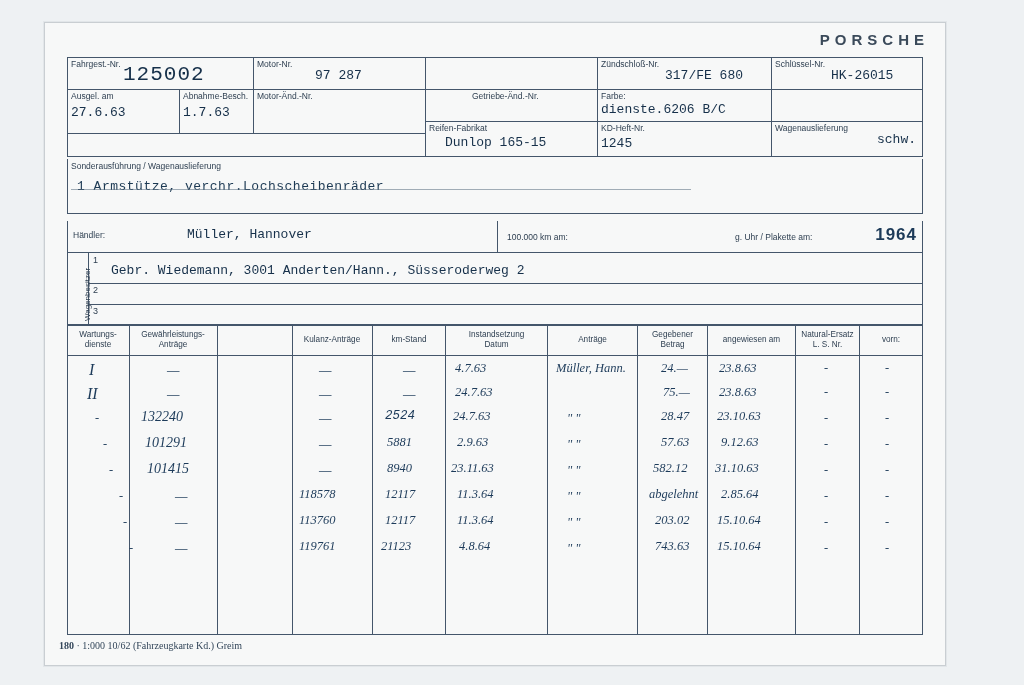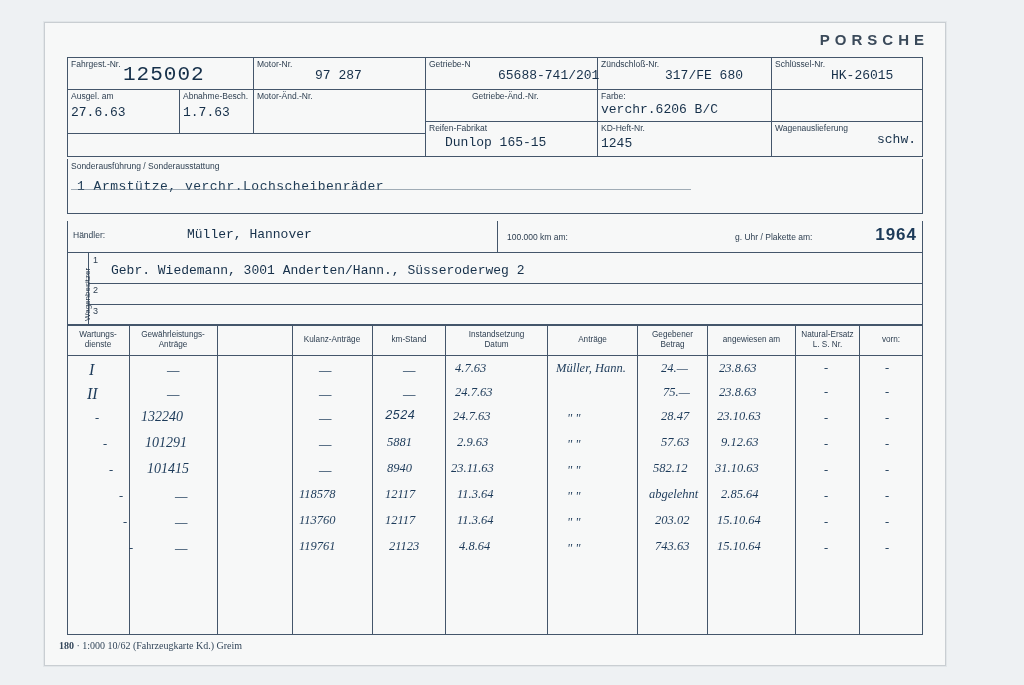--- a/index.html
+++ b/index.html
@@ -127,43 +127,39 @@
     <div class="cell" style="left:186px;top:0;width:172px;height:32px;">
       <div class="lbl">Motor-Nr.</div>
       <div class="val v13" style="left:62px;top:11px;">97 287</div>
     </div>
 
     <div class="cell" style="left:186px;top:32px;width:172px;height:44px;">
       <div class="lbl">Motor-Änd.-Nr.</div>
       <div class="val v13" style="left:80px;top:16px;"></div>
     </div>
 
-    <div class="cell" style="left:358px;top:0;width:172px;height:32px;">
-      <div class="lbl">Getriebe-N</div>
-      <div class="val v13" style="left:73px;top:11px;">65688-741/201</div>
-    </div>
 
     <div class="cell" style="left:358px;top:32px;width:172px;height:32px;margin-left:43px;">
       <div class="lbl">Getriebe-Änd.-Nr.</div>
       <div class="val v13" style="left:96px;top:12px;"></div>
     </div>
 
     <div class="cell" style="left:358px;top:64px;width:172px;height:35px;">
       <div class="lbl">Reifen-Fabrikat</div>
       <div class="val v13" style="left:20px;top:14px;">Dunlop 165-15</div>
     </div>
 
     <div class="cell" style="left:530px;top:0;width:174px;height:32px;">
       <div class="lbl">Zündschloß-Nr.</div>
       <div class="val v13" style="left:68px;top:11px;">317/FE 680</div>
     </div>
 
     <div class="cell" style="left:530px;top:32px;width:174px;height:32px;">
       <div class="lbl">Farbe:</div>
-      <div class="val v13" style="left:4px;top:13px;">verchr.6206 B/C</div>
+      <div class="val v13" style="left:4px;top:13px;">dienste.6206 B/C</div>
     </div>
 
     <div class="cell" style="left:530px;top:64px;width:174px;height:35px;text-align:center;">
       <div class="lbl">KD-Heft-Nr.</div>
       <div class="val v13" style="left:4px;top:15px;">1245</div>
     </div>
 
     <div class="cell" style="left:704px;top:0;width:151px;height:32px;">
       <div class="lbl">Schlüssel-Nr.</div>
       <div class="val v13" style="left:60px;top:11px;">HK-26015</div>
@@ -173,21 +169,21 @@
     <div class="cell" style="left:704px;top:64px;width:151px;height:35px;">
       <div class="lbl">Wagenauslieferung</div>
       <div class="val v13" style="left:106px;top:11px;">schw.</div>
     </div>
   </div>
 
   <div class="sonder">
     <div class="rule" style="left:0;top:54px;width:856px;"></div>
     <div class="vrule" style="left:0;top:0;height:54px;"></div>
     <div class="vrule" style="left:855px;top:0;height:54px;"></div>
-    <div class="lbl" style="position:absolute;left:4px;top:2px;">Sonderausführung / Sonderausstattung</div>
+    <div class="lbl" style="position:absolute;left:4px;top:2px;">Sonderausführung / Wagenauslieferung</div>
     <div class="sonder-text">1 Armstütze, verchr.Lochscheibenräder</div>
     <div class="strike"></div>
   </div>
 
   <div class="dealer">
     <div class="rule" style="left:0;top:31px;width:856px;"></div>
     <div class="vrule" style="left:0;top:0;height:31px;"></div>
     <div class="vrule" style="left:855px;top:0;height:31px;"></div>
     <div class="vrule" style="left:430px;top:0;height:31px;"></div>
     <div class="lbl" style="position:absolute;left:6px;top:9px;">Händler:</div>
@@ -319,21 +315,21 @@
     <div class="hw sm" style="left:390px;top:188px;">11.3.64</div>
     <div class="hw sm" style="left:500px;top:190px;">"  "</div>
     <div class="hw sm" style="left:588px;top:188px;">203.02</div>
     <div class="hw sm" style="left:650px;top:188px;">15.10.64</div>
     <div class="hw sm" style="left:757px;top:190px;">-</div>
     <div class="hw sm" style="left:818px;top:190px;">-</div>
 
     <div class="hw sm" style="left:62px;top:216px;">-</div>
     <div class="hw" style="left:108px;top:216px;">—</div>
     <div class="hw sm" style="left:232px;top:214px;">119761</div>
-    <div class="hw sm" style="left:322px;top:214px;">21123</div>
+    <div class="hw sm" style="left:314px;top:214px;">21123</div>
     <div class="hw sm" style="left:392px;top:214px;">4.8.64</div>
     <div class="hw sm" style="left:500px;top:216px;">"  "</div>
     <div class="hw sm" style="left:588px;top:214px;">743.63</div>
     <div class="hw sm" style="left:650px;top:214px;">15.10.64</div>
     <div class="hw sm" style="left:757px;top:216px;">-</div>
     <div class="hw sm" style="left:818px;top:216px;">-</div>
   </div>
 
   <div class="footer">
     <b>180</b>

